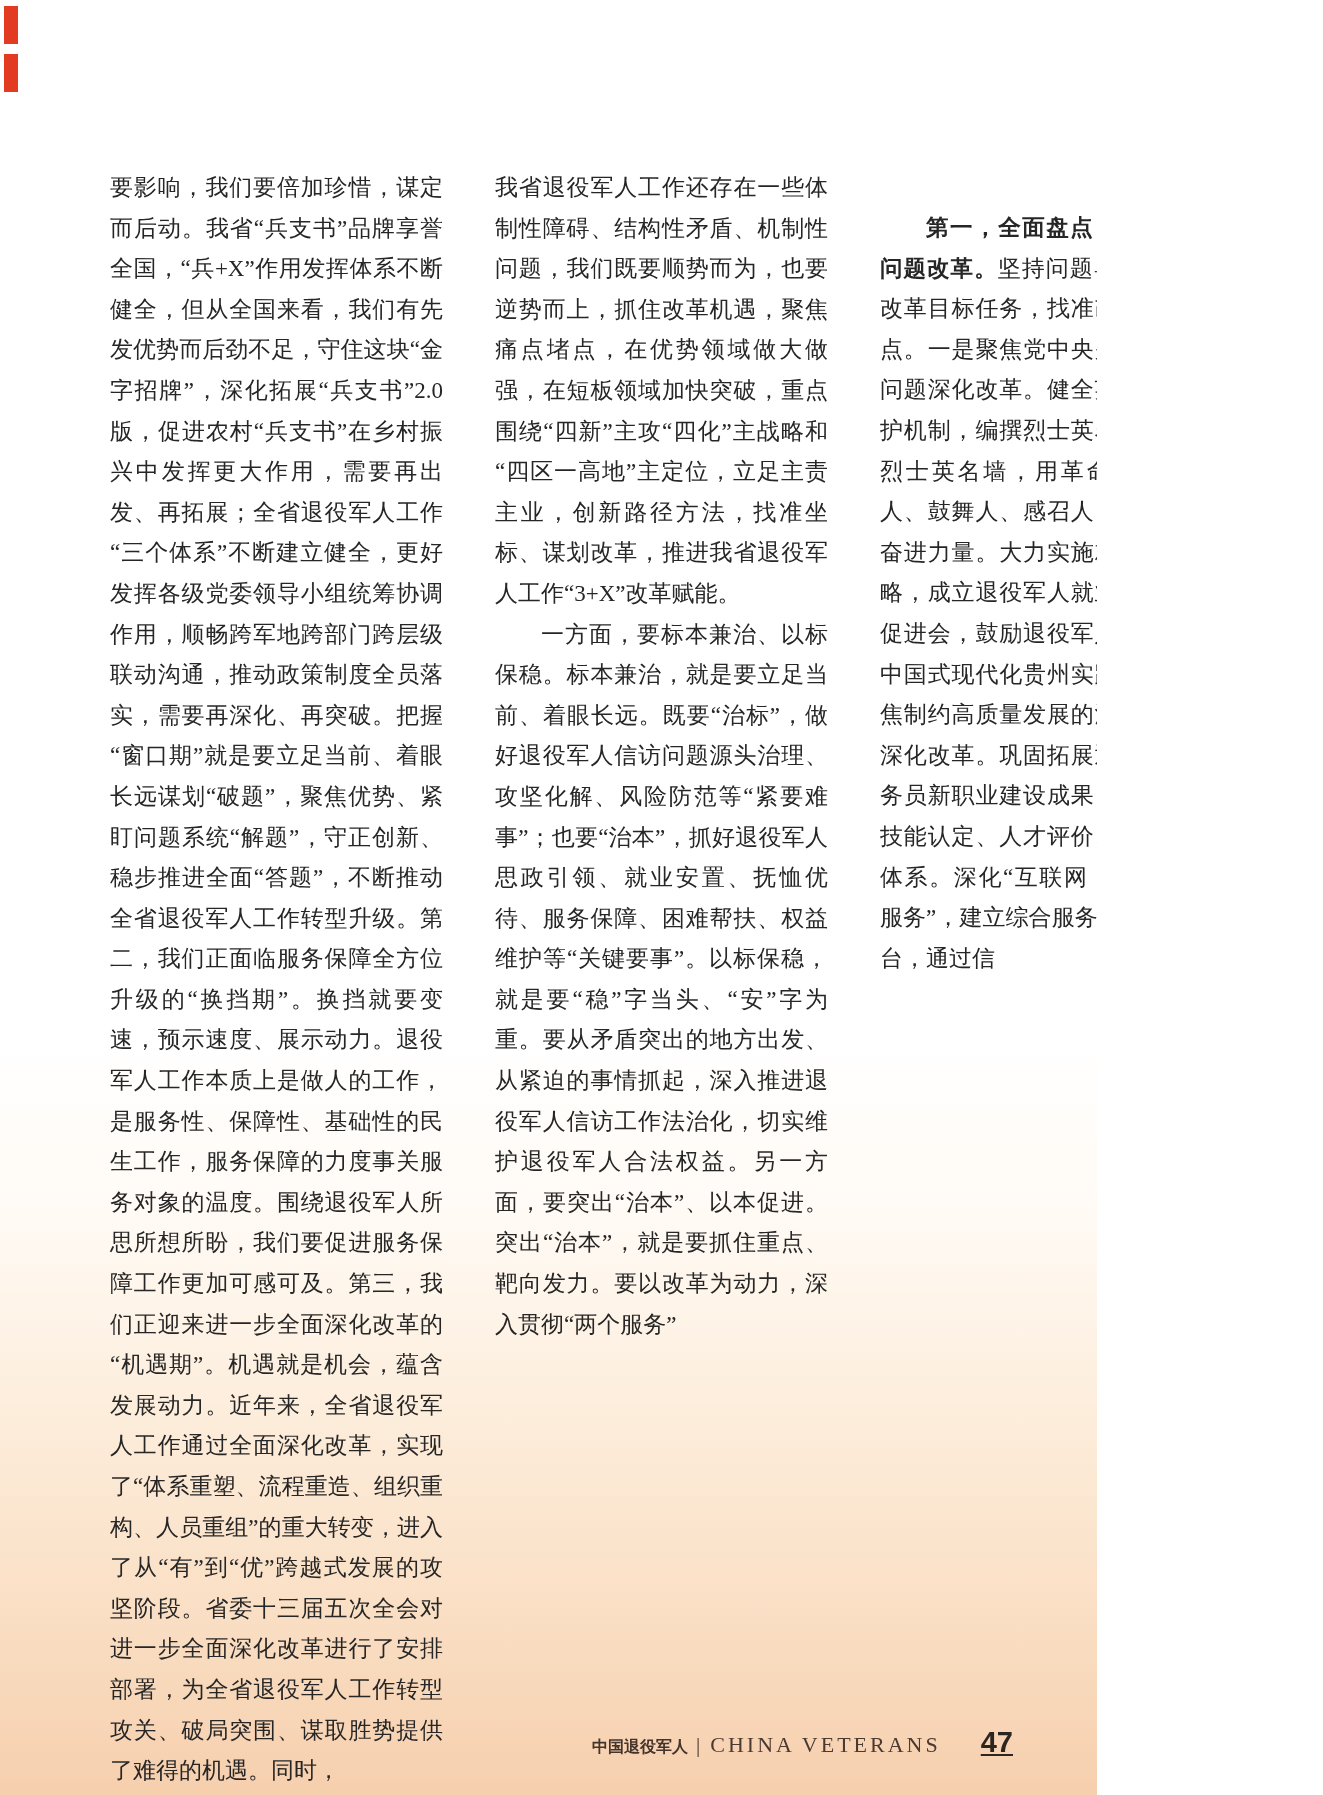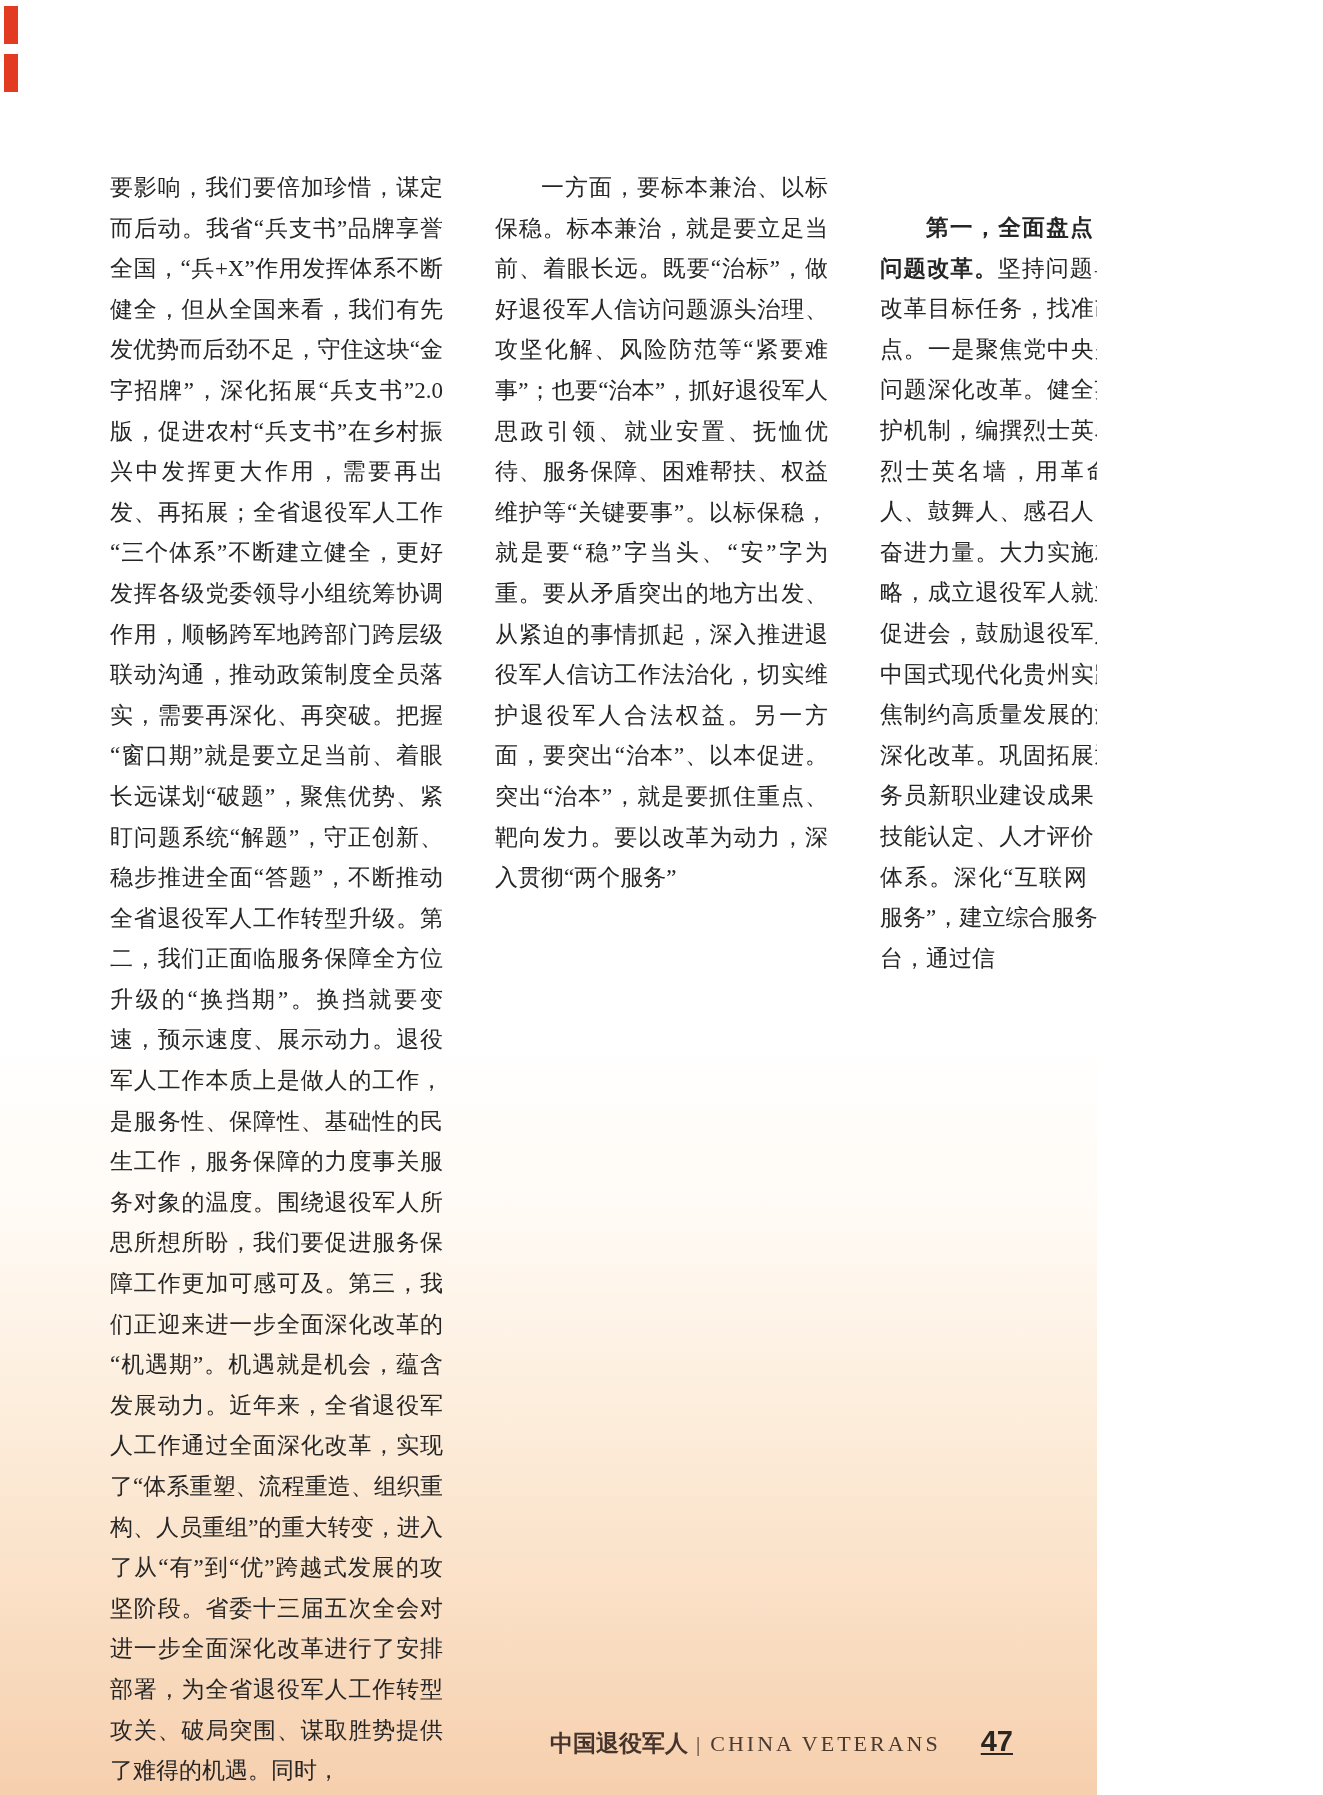--- a/index.html
+++ b/index.html
@@ -57,21 +57,21 @@
   }
 
   .footer {
     position: absolute;
     right: 84px; bottom: 36px;
     display: flex; align-items: baseline;
     white-space: nowrap;
   }
   .f-cn {
     font-family: Liberation Serif, serif;
-    font-weight: 700; font-size: 23px; color: #44342b;
+    font-weight: 700; font-size: 16px; color: #44342b;
   }
   .f-div { font-size: 21px; color: #44342b; margin: 0 10px 0 8px; }
   .f-en {
     font-family: "Liberation Serif", "DejaVu Serif", serif;
     font-size: 22px; letter-spacing: 3px; color: #4a3a31;
   }
   .f-num {
     font-family: "Liberation Sans", "DejaVu Sans", sans-serif;
     font-weight: 700; font-size: 29px; color: #2d2620;
     margin-left: 40px;
@@ -86,20 +86,21 @@
   <div class="corner">
     <span class="mark m1"></span>
     <span class="mark m2"></span>
   </div>
 
   <section class="columns">
       <div class="col">
         <p class="para body"><span>要影响，我们要倍加珍惜，谋定而后动。我省“兵支书”品牌享誉全国，“兵+X”作用发挥体系不断健全，但从全国来看，我们有先发优势而后劲不足，守住这块“金字招牌”，深化拓展“兵支书”2.0 版，促进农村“兵支书”在乡村振兴中发挥更大作用，需要再出发、再拓展；全省退役军人工作“三个体系”不断建立健全，更好发挥各级党委领导小组统筹协调作用，顺畅跨军地跨部门跨层级联动沟通，推动政策制度全员落实，需要再深化、再突破。把握“窗口期”就是要立足当前、着眼长远谋划“破题”，聚焦优势、紧盯问题系统“解题”，守正创新、稳步推进全面“答题”，不断推动全省退役军人工作转型升级。第二，我们正面临服务保障全方位升级的“换挡期”。换挡就要变速，预示速度、展示动力。退役军人工作本质上是做人的工作，是服务性、保障性、基础性的民生工作，服务保障的力度事关服务对象的温度。围绕退役军人所思所想所盼，我们要促进服务保障工作更加可感可及。第三，我们正迎来进一步全面深化改革的“机遇期”。机遇就是机会，蕴含发展动力。近年来，全省退役军人工作通过全面深化改革，实现了“体系重塑、流程重造、组织重构、人员重组”的重大转变，进入了从“有”到“优”跨越式发展的攻坚阶段。省委十三届五次全会对进一步全面深化改革进行了安排部署，为全省退役军人工作转型攻关、破局突围、谋取胜势提供了难得的机遇。同时，</span></p>
       </div>
       <div class="col">
+        <p class="para body"><span>我省退役军人工作还存在一些体制性障碍、结构性矛盾、机制性问题，我们既要顺势而为，也要逆势而上，抓住改革机遇，聚焦痛点堵点，在优势领域做大做强，在短板领域加快突破，重点围绕“四新”主攻“四化”主战略和“四区一高地”主定位，立足主责主业，创新路径方法，找准坐标、谋划改革，推进我省退役军人工作“3+X”改革赋能。</span></p>
         <p class="para body indent"><span>一方面，要标本兼治、以标保稳。标本兼治，就是要立足当前、着眼长远。既要“治标”，做好退役军人信访问题源头治理、攻坚化解、风险防范等“紧要难事”；也要“治本”，抓好退役军人思政引领、就业安置、抚恤优待、服务保障、困难帮扶、权益维护等“关键要事”。以标保稳，就是要“稳”字当头、“安”字为重。要从矛盾突出的地方出发、从紧迫的事情抓起，深入推进退役军人信访工作法治化，切实维护退役军人合法权益。另一方面，要突出“治本”、以本促进。突出“治本”，就是要抓住重点、靶向发力。要以改革为动力，深入贯彻“两个服务”</span></p>
       </div>
       <div class="col">
         <div class="spacer"></div>
         <p class="para body indent"><span class="bold-lead">第一，全面盘点，紧盯矛盾问题改革。</span><span>坚持问题导向，明确改革目标任务，找准改革着力重点。一是聚焦党中央关心的重大问题深化改革。健全英烈精神保护机制，编撰烈士英名录、修建烈士英名墙，用革命文化激励人、鼓舞人、感召人，汇聚团结奋进力量。大力实施就业优先战略，成立退役军人就业创业服务促进会，鼓励退役军人积极投身中国式现代化贵州实践。二是聚焦制约高质量发展的深层次问题深化改革。巩固拓展退役军人事务员新职业建设成果，建立职业技能认定、人才评价、薪酬待遇体系。深化“互联网 + 退役军人服务”，建立综合服务管理信息平台，通过信</span></p>
       </div>
     </section>
 
   <footer class="footer">
     <span class="f-cn">中国退役军人</span>

